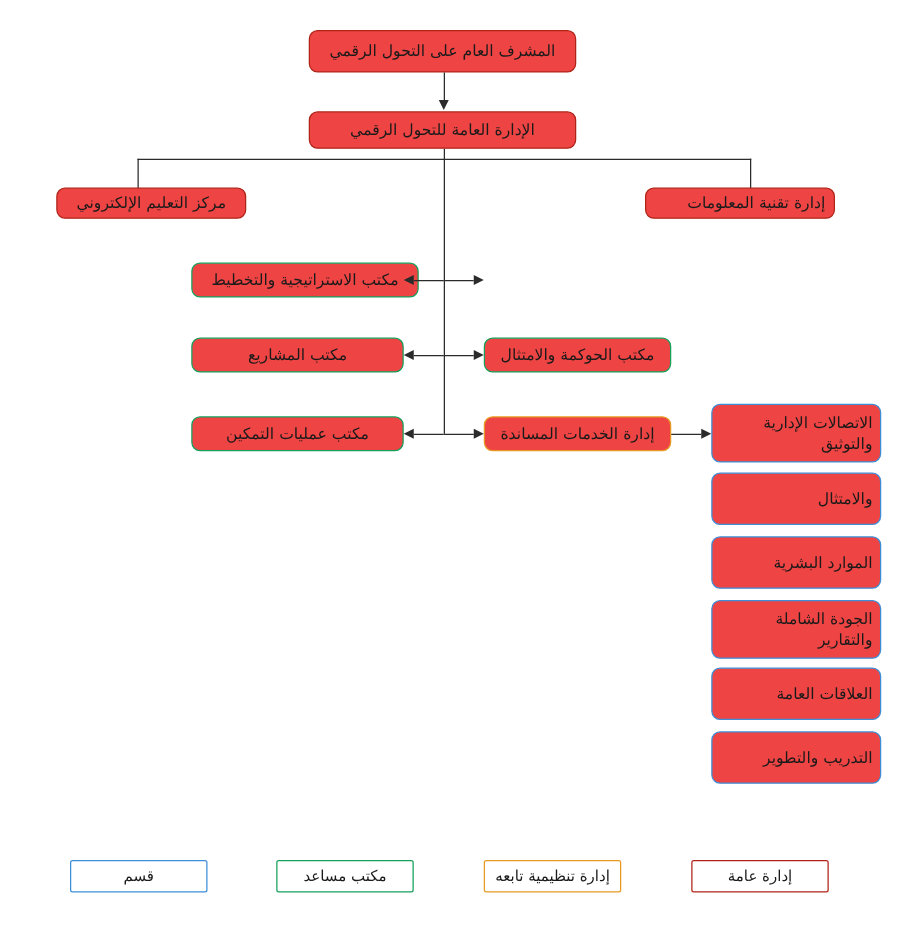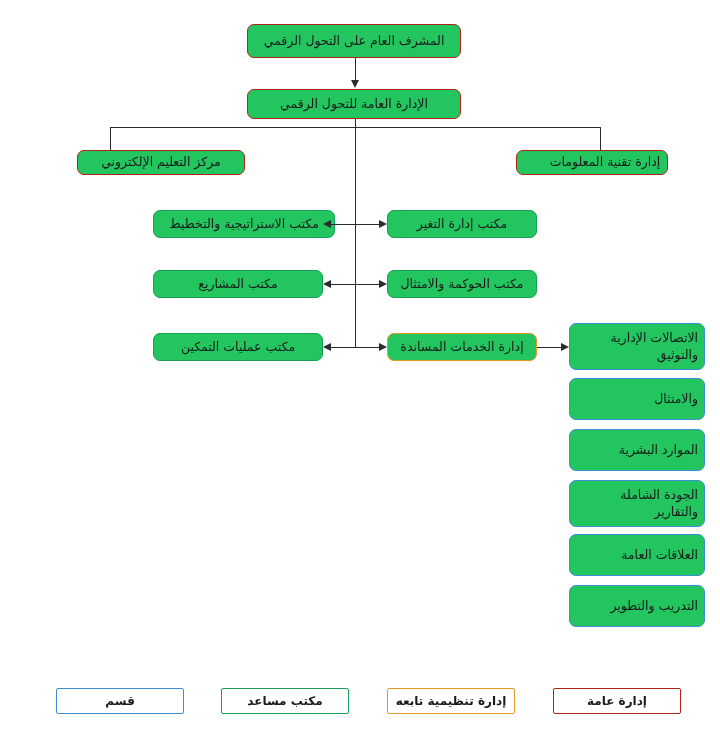--- a/index.html
+++ b/index.html
@@ -55,21 +55,21 @@
   .node {
     position: absolute;
     box-sizing: border-box;
     display: flex;
     align-items: center;
     justify-content: center;
     text-align: center;
     border-radius: 7px;
     border-style: solid;
     border-width: 1.6px;
-    background: #22c55e;
+    background: #ef4444;
     color: #1a1a1a;
     font-size: 12.5px;
     line-height: 1.35;
     padding: 2px 6px;
     direction: rtl;
     unicode-bidi: isolate;
   }
   .node-label {
     display: block;
     width: 100%;
@@ -88,23 +88,22 @@
     display: flex;
     align-items: center;
     justify-content: center;
     border-radius: 2px;
     border-style: solid;
     border-width: 1.6px;
     background: #ffffff;
     color: #1a1a1a;
     font-size: 12px;
     height: 26px;
-    width: 128px;
+    width: 110px;
     direction: rtl;
-    font-weight: bold;
   }
 </style>
 </head>
 <body>
 
 <div id="chart-root">
 
   <div class="node c-red" style="left:247px; top:24px; width:214px; height:34px;">
     <span class="node-label">المشرف العام على التحول الرقمي</span>
   </div>
@@ -117,35 +116,32 @@
   </div>
 
   <div class="line vline" style="left:355px; top:119px; height:9px;"></div>
 
   <div class="line hline" style="left:110px; top:127px; width:491px;"></div>
 
   <div class="line vline" style="left:110px; top:127px; height:24px;"></div>
 
   <div class="line vline" style="left:600px; top:127px; height:24px;"></div>
 
-  <div class="node c-red" style="left:45px; top:150px; width:168px; height:25px;margin-left:32px;">
+  <div class="node c-red" style="left:45px; top:150px; width:152px; height:25px;">
     <span class="node-label">مركز التعليم الإلكتروني</span>
   </div>
 
   <div class="node c-red" style="left:516px; top:150px; width:152px; height:25px;padding-left:32px;">
     <span class="node-label">إدارة تقنية المعلومات</span>
   </div>
 
   <div class="line vline" style="left:355px; top:127px; height:220px;"></div>
 
   <div class="node c-green" style="left:153px; top:210px; width:182px; height:28px;">
     <span class="node-label">مكتب الاستراتيجية والتخطيط</span>
-  </div>
-  <div class="node c-green" style="left:387px; top:210px; width:150px; height:28px;">
-    <span class="node-label">مكتب إدارة التغير</span>
   </div>
 
   <div class="line hline" style="left:331px; top:224px; width:24px;"></div>
   <div class="arrow arrow-left" style="left:323px; top:219.5px;"></div>
 
   <div class="line hline" style="left:355px; top:224px; width:24px;"></div>
   <div class="arrow arrow-right" style="left:379px; top:219.5px;"></div>
 
   <div class="node c-green" style="left:153px; top:270px; width:170px; height:28px;">
     <span class="node-label">مكتب المشاريع</span>

